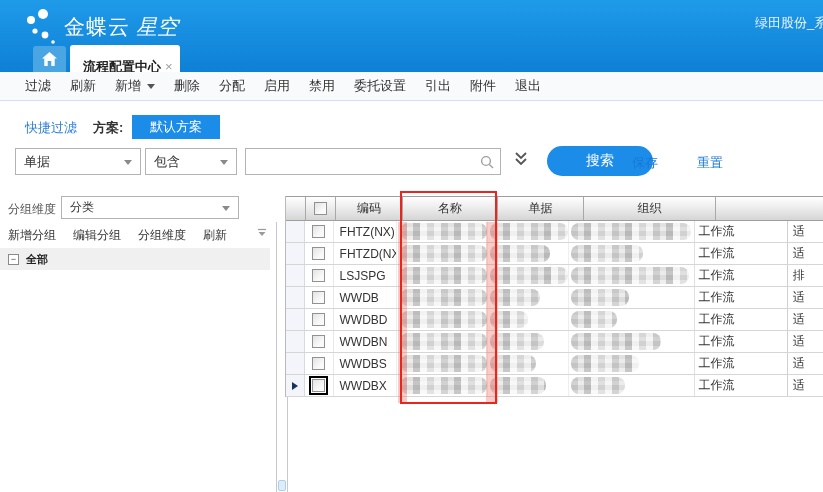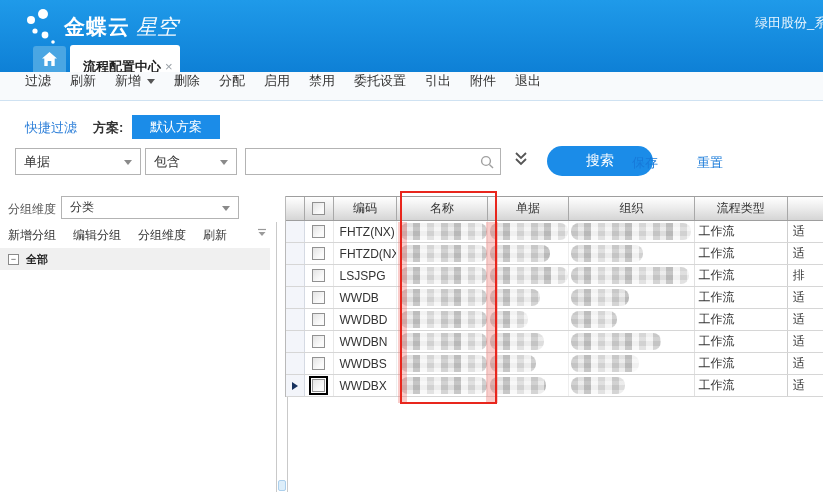--- a/index.html
+++ b/index.html
@@ -5,36 +5,36 @@
   * { margin:0; padding:0; box-sizing:border-box; }
   html,body { width:823px; height:492px; overflow:hidden; background:#fff;
     font-family:"Liberation Sans","DejaVu Sans",sans-serif; }
   .screen { position:relative; width:823px; height:492px; overflow:hidden; background:#fff; }
 
   
   .topbar { position:absolute; left:0; top:0; width:823px; height:72px;
     background:linear-gradient(180deg,#1f9ae9 0%,#0e80d6 100%); }
   .logo-dots { position:absolute; left:26px; top:6px; width:36px; height:40px; }
   .logo-text { position:absolute; left:64px; top:13px; color:#fff; font-size:21px; white-space:nowrap; }
-  .logo-bold { font-weight:bold; letter-spacing:1px;margin-top:24px; }
+  .logo-bold { font-weight:normal; letter-spacing:1px;margin-top:24px; }
   .logo-light { font-weight:300; font-style:italic; margin-left:6px; opacity:.95; }
   .account { position:absolute; left:755px; top:14px; color:#eaf5fd; font-size:13px; white-space:nowrap; }
 
   
   .tab-home { position:absolute; left:33px; bottom:0; width:33px; height:26px;
     background:#4aa6e3; border-radius:3px 3px 0 0; display:flex; align-items:center; justify-content:center; }
   .tab-active { position:absolute; left:70px; bottom:0; width:110px; height:27px;
     background:#fff; border-radius:3px 3px 0 0; display:flex; align-items:center;
     padding:16px 10px 0 13px;justify-content:space-between; }
   .tab-active .tab-label { font-size:13px; font-weight:bold; color:#222; flex:1; white-space:nowrap; }
   .tab-active .tab-close { font-size:13px; color:#9aa0a6; margin-left:4px; cursor:pointer; }
 
   
   .toolbar { position:absolute; left:0; top:72px; width:823px; height:29px;
-    background:#f8fafc; border-bottom:1px solid #cfe2f2; display:flex; align-items:flex-start;
+    background:#f8fafc; border-bottom:1px solid #cfe2f2; display:flex; align-items:center;
     padding-left:25px; }
   .tool-item { font-size:13px; color:#333; margin-right:19px; white-space:nowrap; cursor:pointer;
     display:flex; align-items:center; }
   .tool-caret { width:0; height:0; border-left:4px solid transparent; border-right:4px solid transparent;
     border-top:5px solid #555; margin-left:6px; }
 
   
   .quick-filter { position:absolute; left:25px; top:119px; font-size:13px; color:#2f80d9; cursor:pointer; }
   .scheme-label { position:absolute; left:93px; top:119px; font-size:13px; color:#333; font-weight:bold; }
   .scheme-btn { position:absolute; left:132px; top:115px; height:24px; padding:0 18px;
@@ -246,21 +246,20 @@
   <div class="grid">
     <div class="ghead">
       <div class="hcell c-ind"></div>
       <div class="hcell c-cb">
         <span class="checkbox"></span>
       </div>
       <div class="hcell c-code" style="justify-content:center;padding-left:0">编码</div>
       <div class="hcell c-name">名称</div>
       <div class="hcell c-bill">单据</div>
       <div class="hcell c-org">组织</div>
-      <div class="hcell c-flow" style="justify-content:center;padding-left:0">流程类型</div>
       <div class="hcell c-extra" style="border-right:0"></div>
     </div>
 
     <div class="trow">
       <div class="cell c-ind"></div>
       <div class="cell c-cb">
           <span class="checkbox"></span>
         </div>
       <div class="cell c-code">FHTZ(NX)</div>
       <div class="cell c-name">

